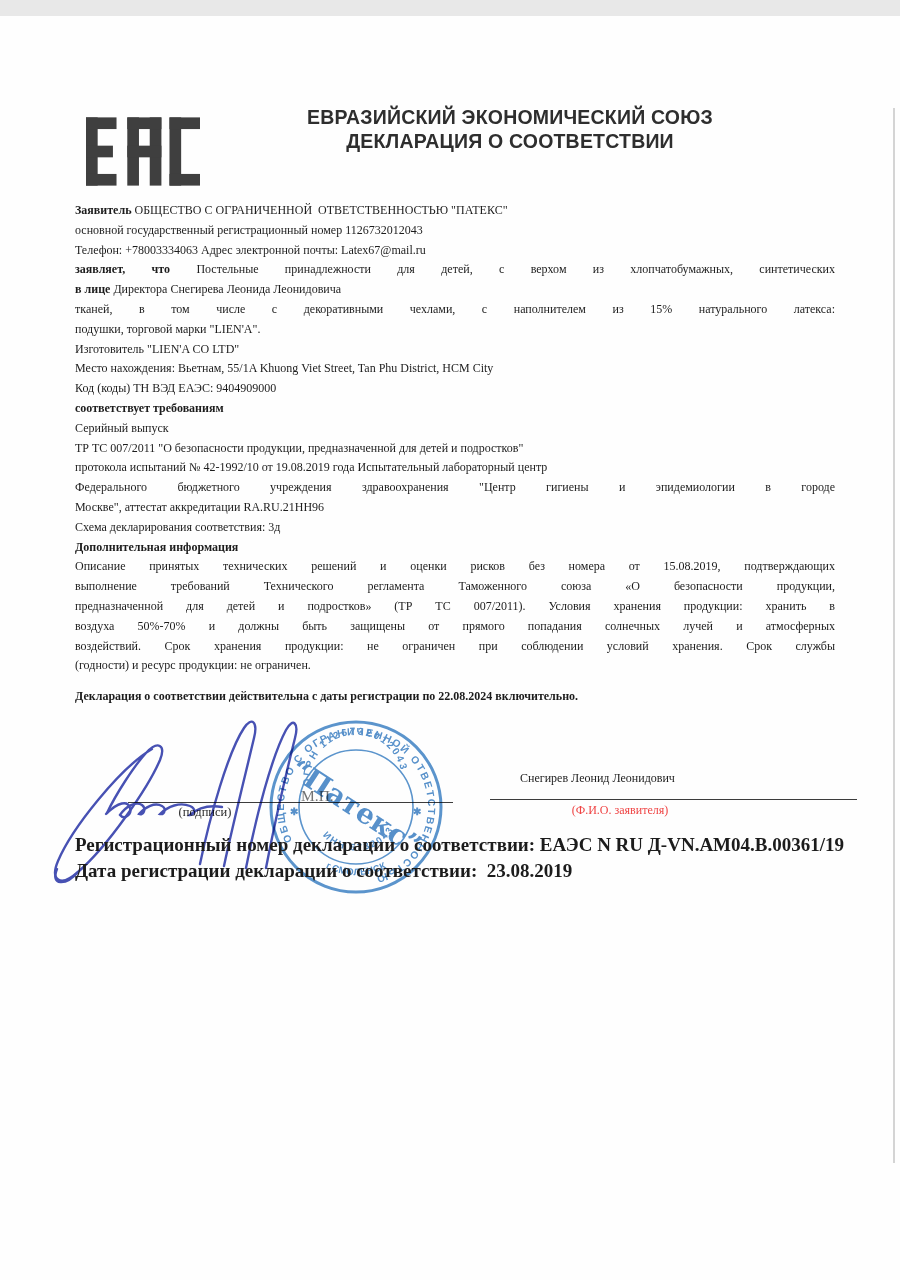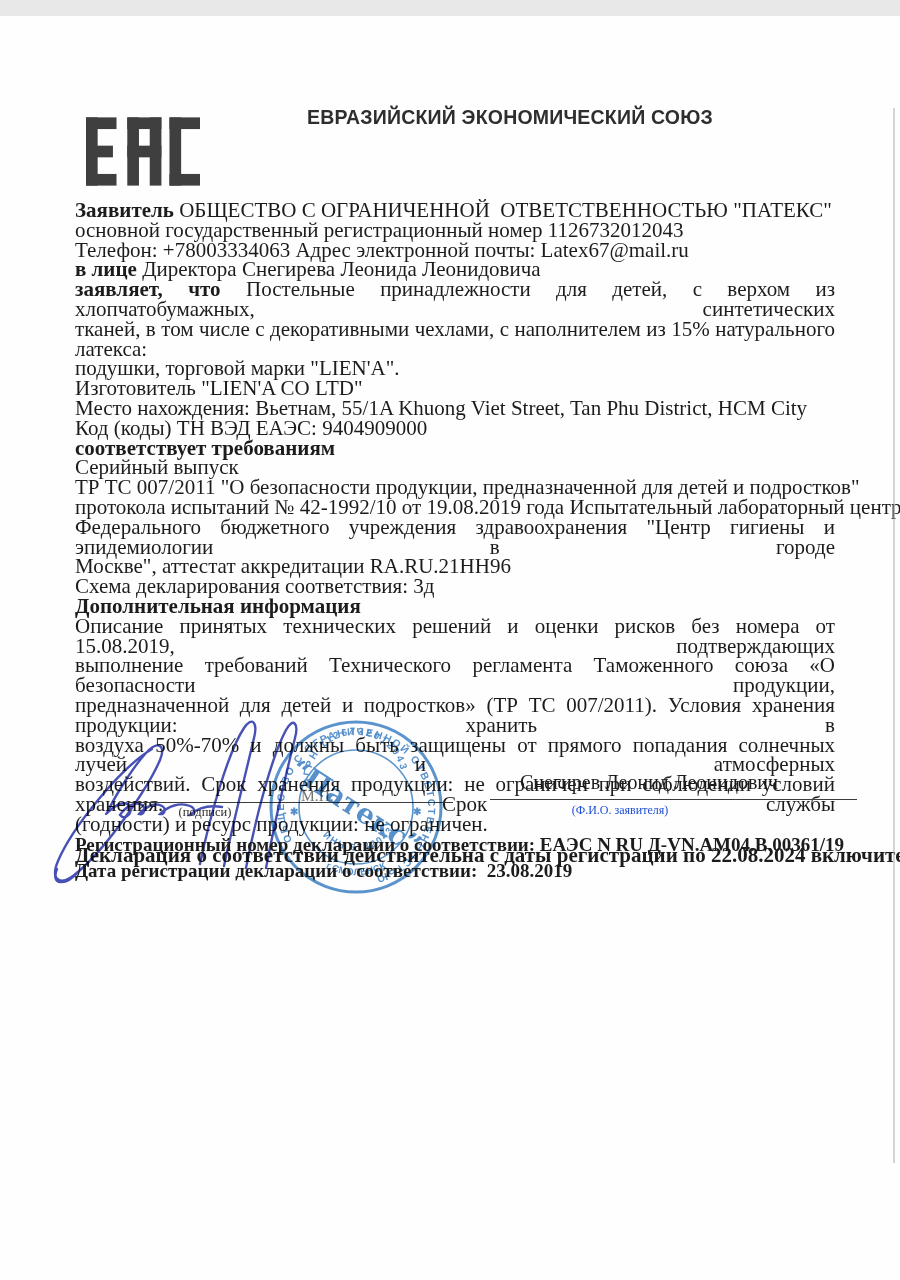--- a/index.html
+++ b/index.html
@@ -12,37 +12,37 @@
   .eac{position:absolute;left:86px;top:99px;width:114px;height:73px;}
   
   .header{
     position:absolute;left:280px;top:90px;width:460px;text-align:center;
     font-family:"Liberation Sans",sans-serif;font-weight:bold;
     font-size:19.5px;line-height:23.5px;color:#2e2e2e;letter-spacing:.2px;
   }
   
   .doc{
     position:absolute;left:75px;top:185px;width:760px;
-    font-size:21px;line-height:19.8px;
+    font-size:12px;line-height:19.8px;
   }
   .line{min-height:19.8px;white-space:nowrap;}
   .line.j{white-space:normal;text-align:justify;text-align-last:justify;}
   .line.gap{margin-top:11px;}
   .b{font-weight:bold;}
   
   .sig-rule{position:absolute;background:#3c3c3c;height:1.4px;}
   .rule-left{left:128px;top:786px;width:325px;}
   .rule-right{left:490px;top:783px;width:367px;}
   .sig-label{
     position:absolute;left:150px;top:789px;width:110px;text-align:center;
     font-size:12.5px;color:#2b2b2b;
   }
   .mp{position:absolute;left:301px;top:771px;font-size:15.5px;color:#737373;}
-  .fio-name{position:absolute;left:520px;top:755px;font-size:20px;color:#1c1c1c;}
-  .fio-label{position:absolute;left:480px;top:787px;width:280px;text-align:center;font-size:12px;color:#1d4ed8;}
+  .fio-name{position:absolute;left:520px;top:755px;font-size:12px;color:#1c1c1c;}
+  .fio-label{position:absolute;left:480px;top:787px;width:280px;text-align:center;font-size:12px;color:#ef4444;}
   
   .reg1,.reg2{position:absolute;left:75px;font-weight:bold;font-size:19px;white-space:pre;}
   .reg1{top:818px;}
   .reg2{top:844px;}
   
   .stamp{position:absolute;left:265px;top:700px;width:182px;height:182px;
          mix-blend-mode:multiply;opacity:.88;}
   .stamp text{font-family:"Liberation Sans",sans-serif;font-weight:bold;}
   .signature{position:absolute;left:30px;top:675px;width:290px;height:210px;
              mix-blend-mode:multiply;opacity:.92;}
@@ -68,28 +68,29 @@
       <rect x="46" y="31.5" width="38" height="13"></rect>
 
       <rect x="93" y="0" width="13" height="76"></rect>
       <rect x="93" y="0" width="34" height="13"></rect>
       <rect x="93" y="63" width="34" height="13"></rect>
     </g>
   </svg>
 
   <div class="header">
     <div>ЕВРАЗИЙСКИЙ ЭКОНОМИЧЕСКИЙ СОЮЗ</div>
+    <div>ДЕКЛАРАЦИЯ О СООТВЕТСТВИИ</div>
   </div>
 
   <div class="doc">
       <div class="line"><span class="b">Заявитель </span><span>ОБЩЕСТВО С ОГРАНИЧЕННОЙ&nbsp; ОТВЕТСТВЕННОСТЬЮ "ПАТЕКС"</span></div>
       <div class="line"><span>основной государственный регистрационный номер 1126732012043</span></div>
       <div class="line"><span>Телефон: +78003334063 Адрес электронной почты: Latex67@mail.ru</span></div>
+      <div class="line j"><span class="b">заявляет, что </span><span>Постельные принадлежности для детей, с верхом из хлопчатобумажных, синтетических</span></div>
       <div class="line"><span class="b">в лице </span><span>Директора Снегирева Леонида Леонидовича</span></div>
-      <div class="line j"><span class="b">заявляет, что </span><span>Постельные принадлежности для детей, с верхом из хлопчатобумажных, синтетических</span></div>
       <div class="line j"><span>тканей, в том числе с декоративными чехлами, с наполнителем из 15% натурального латекса:</span></div>
       <div class="line"><span>подушки, торговой марки "LIEN'A".</span></div>
       <div class="line"><span>Изготовитель "LIEN'A CO LTD"</span></div>
       <div class="line"><span>Место нахождения: Вьетнам, 55/1A Khuong Viet Street, Tan Phu District, HCM City</span></div>
       <div class="line"><span>Код (коды) ТН ВЭД ЕАЭС: 9404909000</span></div>
       <div class="line"><span class="b">соответствует требованиям</span></div>
       <div class="line"><span>Серийный выпуск</span></div>
       <div class="line"><span>ТР ТС 007/2011 "О безопасности продукции, предназначенной для детей и подростков"</span></div>
       <div class="line"><span>протокола испытаний № 42-1992/10 от 19.08.2019 года Испытательный лабораторный центр</span></div>
       <div class="line j"><span>Федерального бюджетного учреждения здравоохранения "Центр гигиены и эпидемиологии в городе</span></div>

